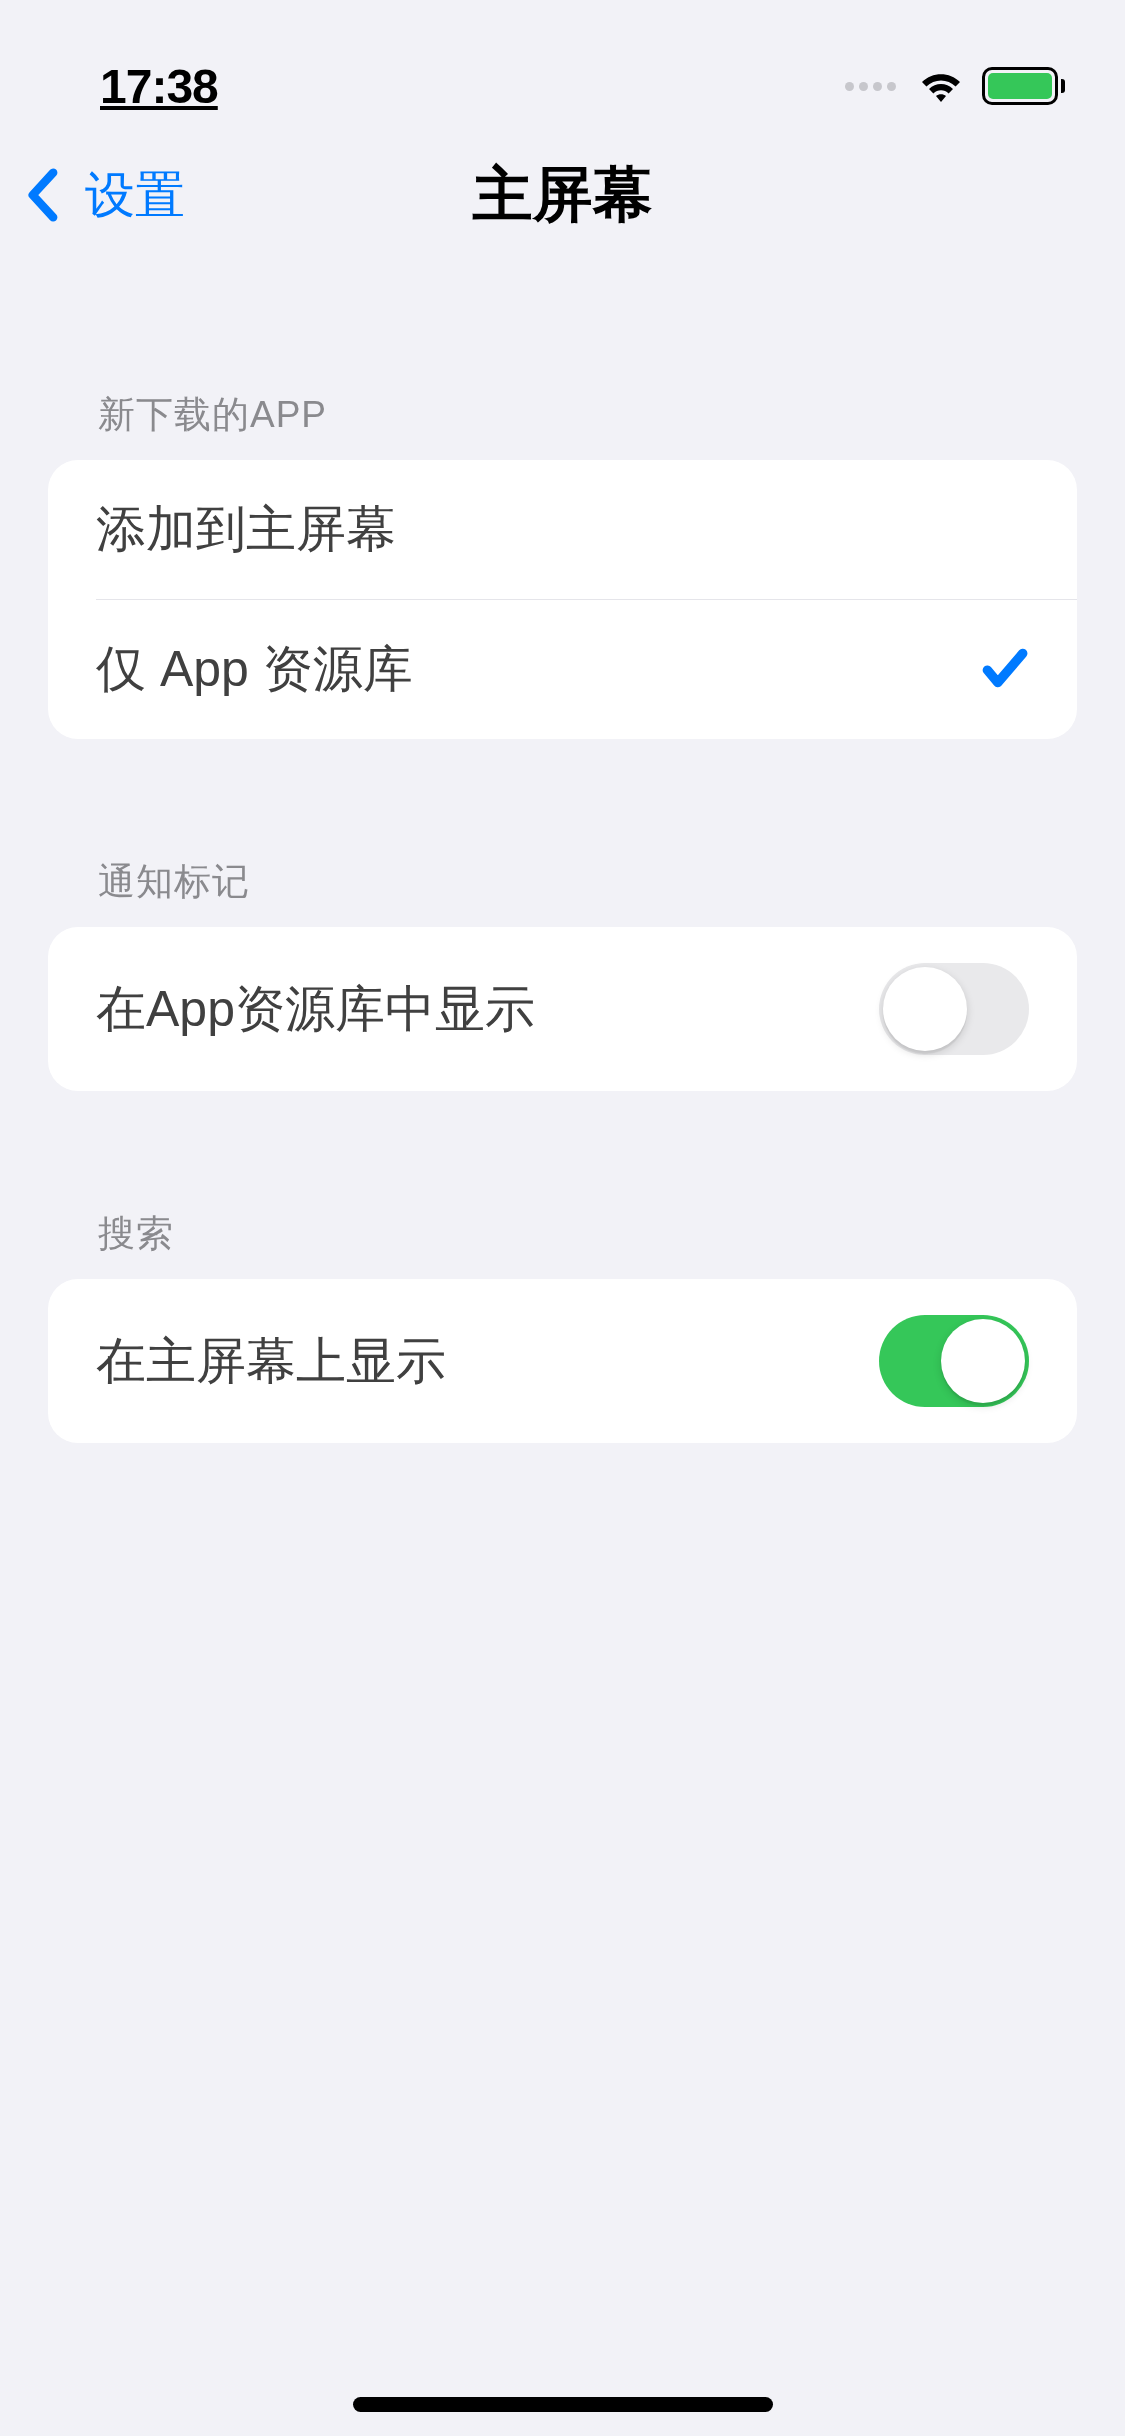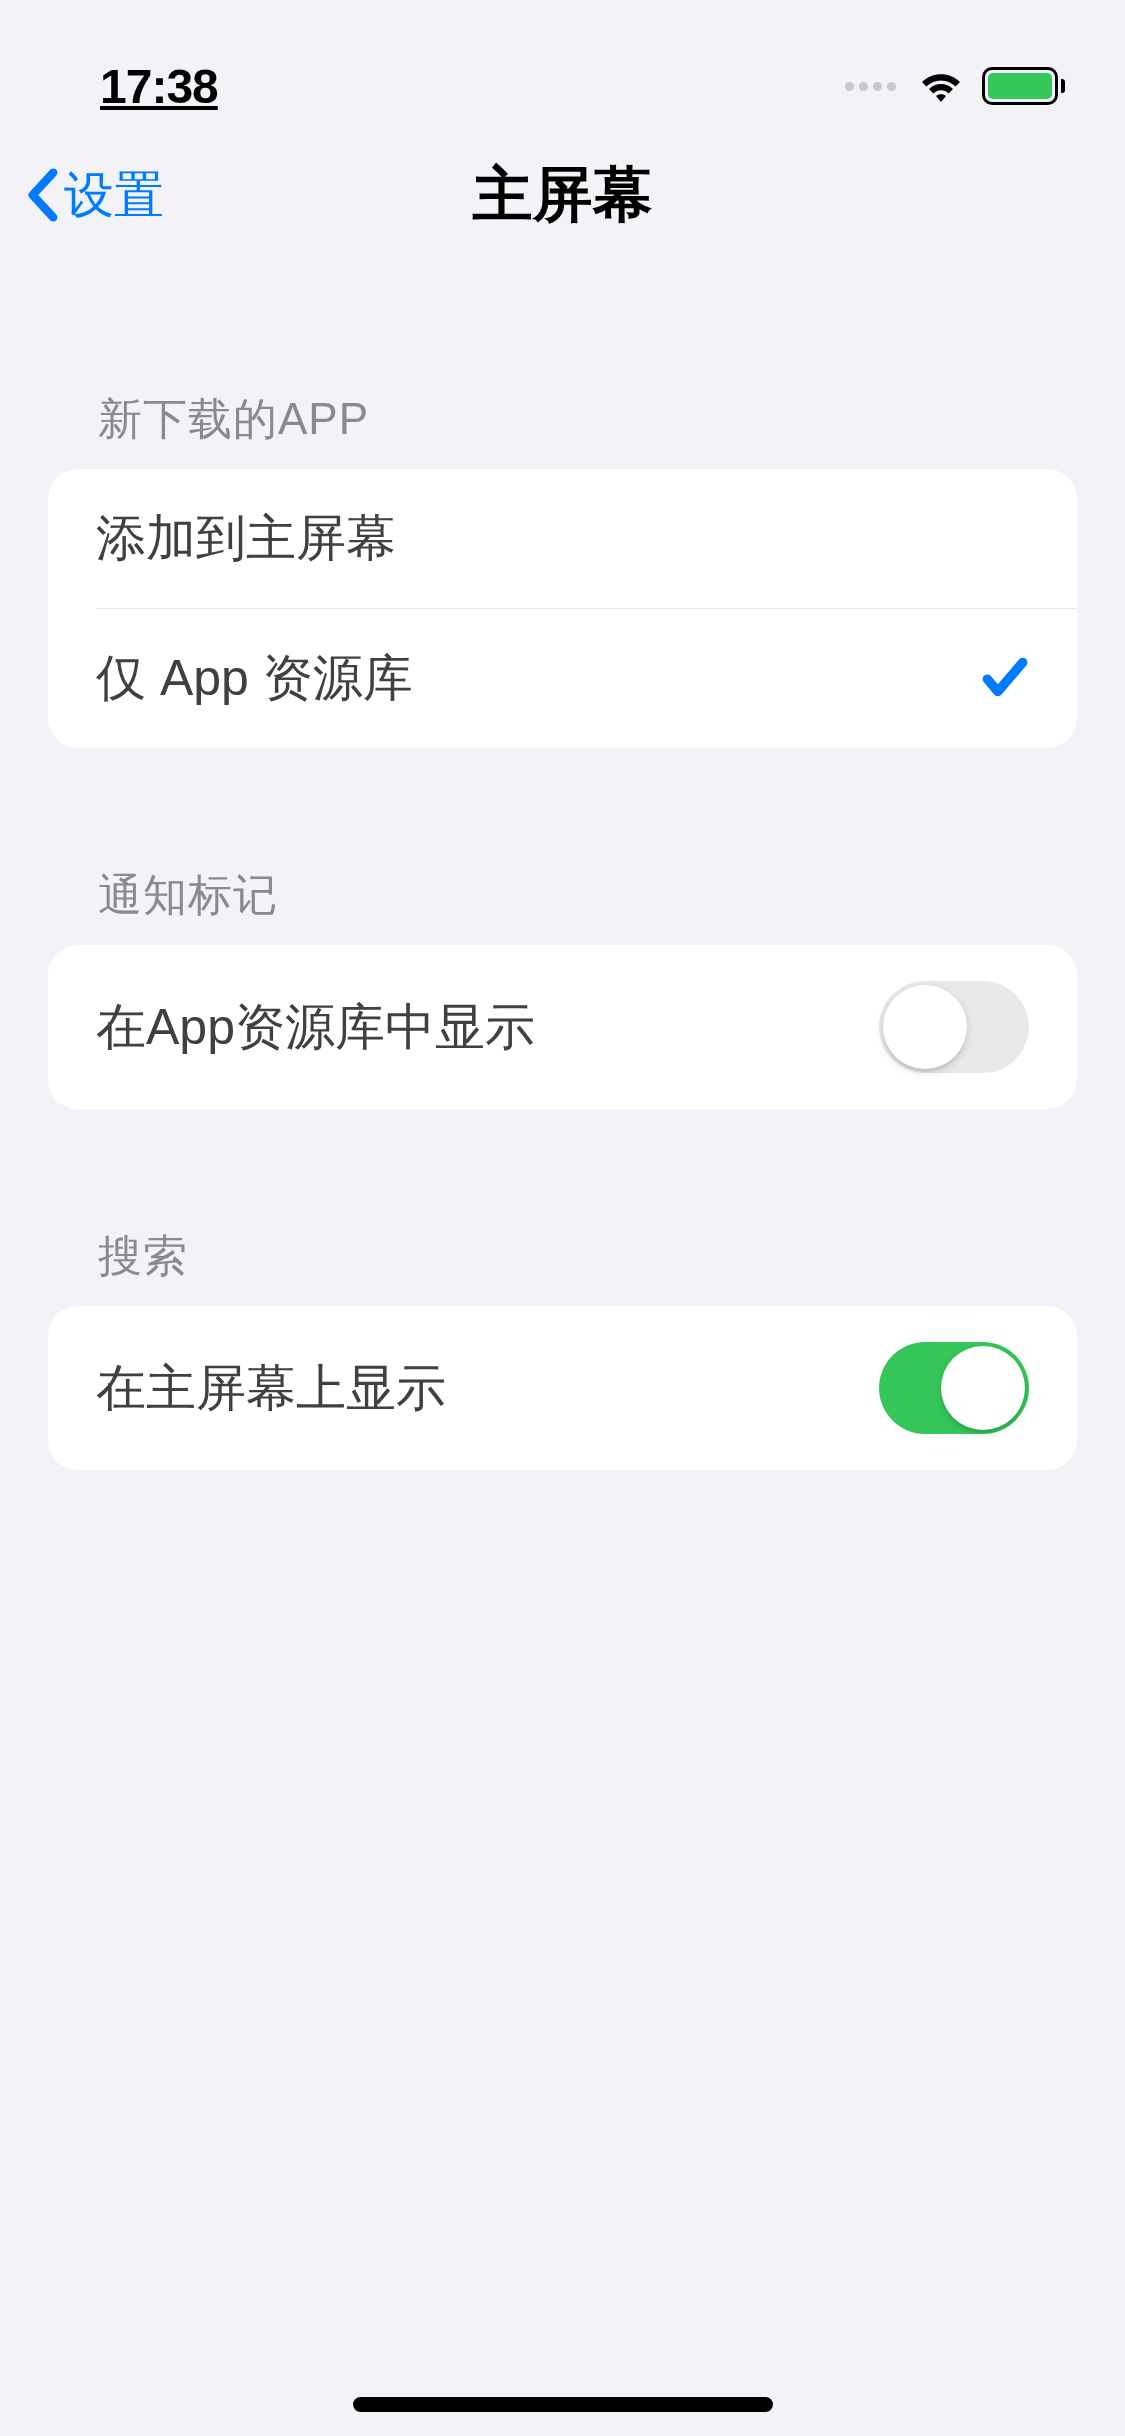--- a/index.html
+++ b/index.html
@@ -84,36 +84,36 @@
       justify-content: center;
       position: relative;
       height: 130px;
       padding: 0 30px;
     }
     .nav-back {
       position: absolute;
       left: 24px;
       display: flex;
       align-items: center;
-      gap: 4px;
+      gap: 25px;
       color: #007aff;
       font-size: 50px;
     }
     .nav-back svg {
       width: 36px;
       height: 56px;
     }
     .nav-title {
       font-size: 60px;
       font-weight: 700;
     }
     
     
     .section-header {
-      font-size: 44px;
+      font-size: 37px;
       color: #8a8a8e;
       padding: 0 50px 20px 98px;
       letter-spacing: 1px;
     }
     .group {
       margin: 0 48px;
       background: #ffffff;
       border-radius: 30px;
       overflow: hidden;
     }

